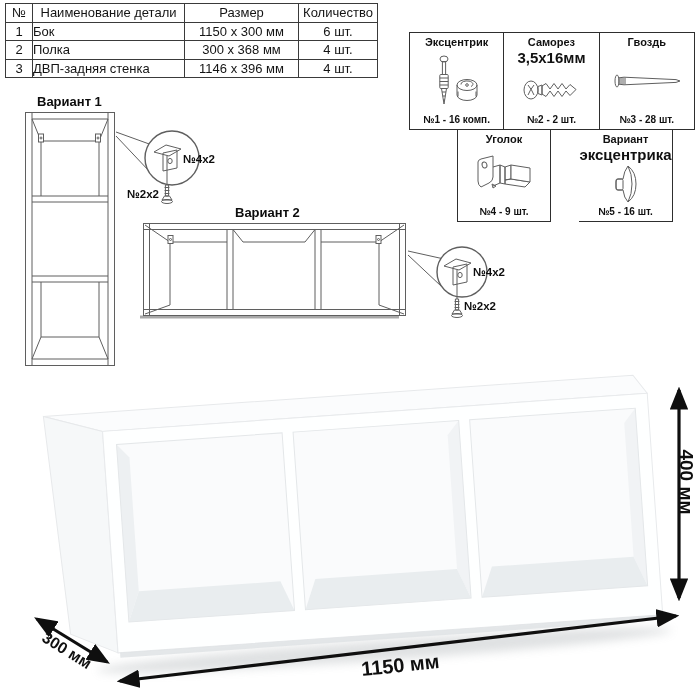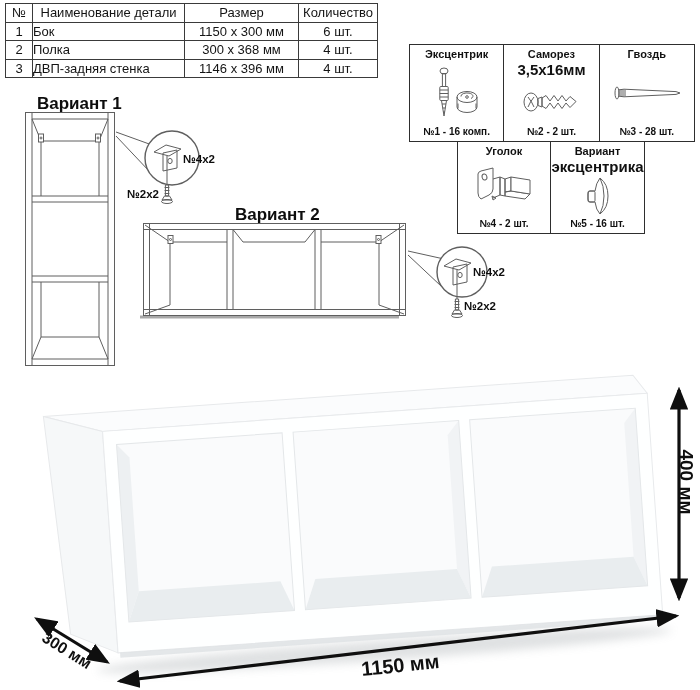--- a/index.html
+++ b/index.html
@@ -11,35 +11,35 @@
   .parts-table{
     position:absolute;left:5px;top:3px;border-collapse:collapse;table-layout:fixed;z-index:2;
     background:#fff;
   }
   .parts-table td{
     border:1.5px solid #3a3a3a;font-size:13px;color:#141414;height:17.5px;
     padding:0 3px;white-space:nowrap;text-align:center;font-weight:400;
   }
   .parts-table td.name{text-align:left;padding-left:0;}
   
-  .hw{position:absolute;left:409px;top:32px;width:286px;z-index:2;margin-top:12px;}
+  .hw{position:absolute;left:409px;top:32px;width:286px;z-index:2;}
   .hw-row{display:flex;}
-  .hw-row2{margin-left:48px;}
+  .hw-row2{margin-left:48px;gap:28px;}
   .hw-cell{
     width:95.3px;height:98px;box-sizing:border-box;border:1.5px solid #2e2e2e;background:#fff;
     display:flex;flex-direction:column;align-items:center;
   }
   .hw-cell + .hw-cell{border-left:none;}
   .hw-row2 .hw-cell{border-top:none;height:92px;width:94px;}
   .hw-title{font-weight:bold;font-size:11px;line-height:1.18;margin-top:3px;text-align:center;}
   .hw-sub{font-weight:bold;font-size:15px;line-height:1.18;text-align:center;}
   .hw-icon{flex:1;display:flex;align-items:center;justify-content:center;}
   .hw-count{font-weight:bold;font-size:10px;margin-bottom:4px;}
   
-  .vlabel{position:absolute;font-weight:bold;font-size:17px;color:#0d0d0d;z-index:2;white-space:nowrap;}
+  .vlabel{position:absolute;font-weight:bold;font-size:13px;color:#0d0d0d;z-index:2;white-space:nowrap;}
   #vlabel1{left:37px;top:94px;}
   #vlabel2{left:235px;top:205px;}
   
   #draw{position:absolute;left:0;top:0;z-index:1;}
   .lineart{stroke:#5f5f5f;stroke-width:1;fill:none;}
   .callout-text{font:bold 11.5px "Liberation Sans",sans-serif;fill:#0d0d0d;}
   .dim-text{font-weight:bold;fill:#0f0f0f;font-family:"Liberation Sans",sans-serif;}
 </style>
 </head>
 <body>
@@ -156,21 +156,21 @@
             <ellipse cx="9.5" cy="12" rx="2.4" ry="3" transform="rotate(-15 9.5 12)"></ellipse>
             <path d="M18,14 L25,12 L25,30 L18,33"></path>
             <path d="M25,12 L30,14 L30,31 L25,30 Z"></path>
             <path d="M30,31 L50,34 L55,29 L36,26 L30,27 Z"></path>
             <path d="M30,14 L36,12 L36,26 L30,27 Z"></path>
             <path d="M36,12 L55,15 L55,29 L36,26 Z" fill="#fff"></path>
             <path d="M17,31 l4,2 l-3,2 z"></path>
           </g>
         </svg>
       </div>
-      <div class="hw-count">№4 - 2 шт.</div>
+      <div class="hw-count">№4 - 9 шт.</div>
     </div>
 
     <div class="hw-cell">
       <div class="hw-title">Вариант</div>
       <div class="hw-sub">эксцентрика</div>
       <div class="hw-icon">
         <svg width="40" height="42" viewBox="0 0 40 42">
           <g class="lineart">
             <path d="M22,2 Q30,8 30,20 Q30,32 22,38 Q18,34 17,26 L12,26 Q10,26 10,23 L10,18 Q10,15 12,15 L17,15 Q18,7 22,2 Z"></path>
             <path d="M22,2 Q26,10 26,20 Q26,30 22,38"></path>

